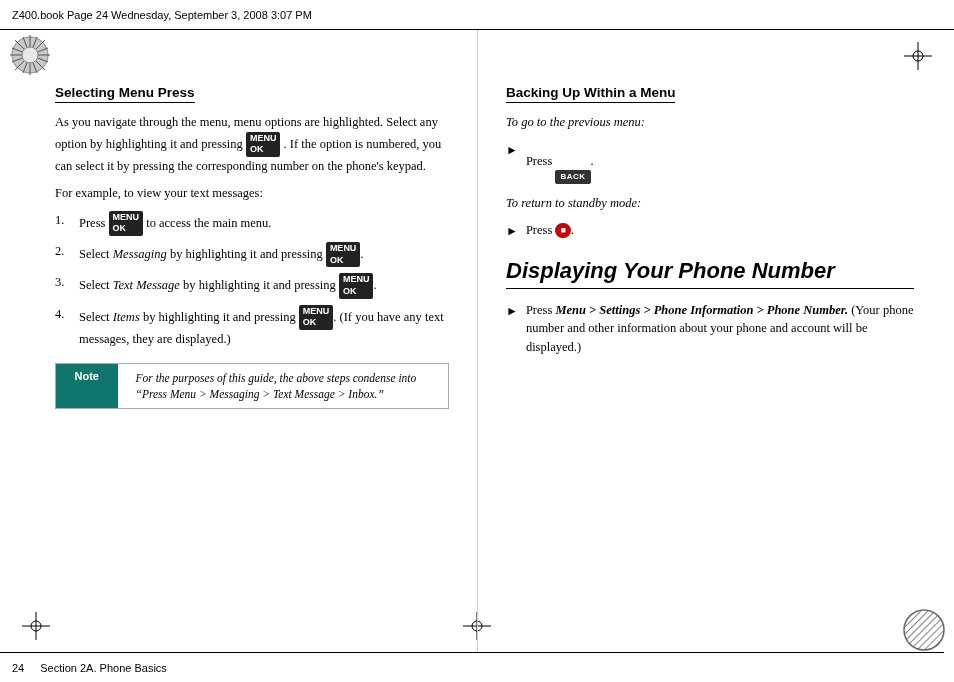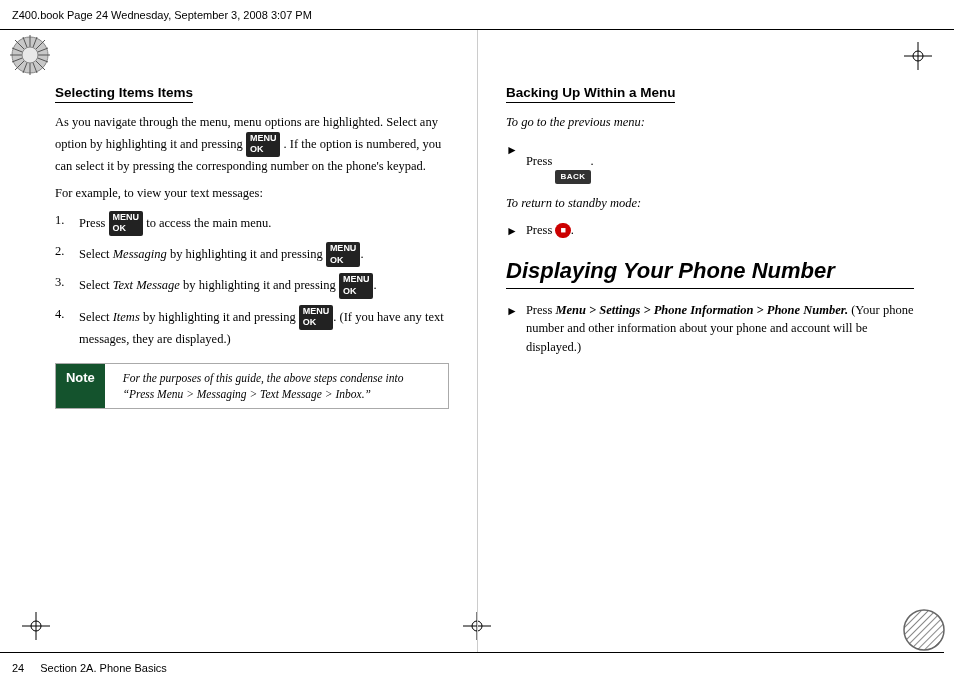--- a/index.html
+++ b/index.html
@@ -129,26 +129,26 @@
     }
 
     
     .note-box {
       display: flex;
       gap: 0;
       border: 1px solid #aaa;
       margin-top: 14px;
     }
     .note-label {
-      background: #14532d;
+      background: #0f766e;
       color: #fff;
       font-family: Arial, sans-serif;
-      font-size: 13px;
-      font-weight: bold;
-      padding: 6px 16px;
+      font-size: 11px;
+      font-weight: bold;
+      padding: 6px 24px;
       min-width: 38px;
       display: flex;
       align-items: flex-start;
       justify-content: center;
     }
     .note-text {
       padding: 6px 18px;
       font-size: 11.5px;
       font-style: italic;
       line-height: 1.4;
@@ -255,21 +255,21 @@
     <line x1="14" y1="0" x2="14" y2="28" stroke="#000" stroke-width="1"></line>
     <line x1="0" y1="14" x2="28" y2="14" stroke="#000" stroke-width="1"></line>
     <circle cx="14" cy="14" r="5" fill="none" stroke="#000" stroke-width="1"></circle>
   </svg>
 </div>
 
 <div class="content">
 
   <div class="left-col">
 
-    <div class="section-heading">Selecting Items Items</div>
+    <div class="section-heading">Selecting Menu Press</div>
 
     <p>
       <span>As you navigate through the menu, menu options are highlighted. Select any option by highlighting it and pressing</span>
       <span class="btn-menu">MENU<br>OK</span>
       <span>. If the option is numbered, you can select it by pressing the corresponding number on the phone's keypad.</span>
     </p>
 
     <p>For example, to view your text messages:</p>
 
     <ol class="steps">

